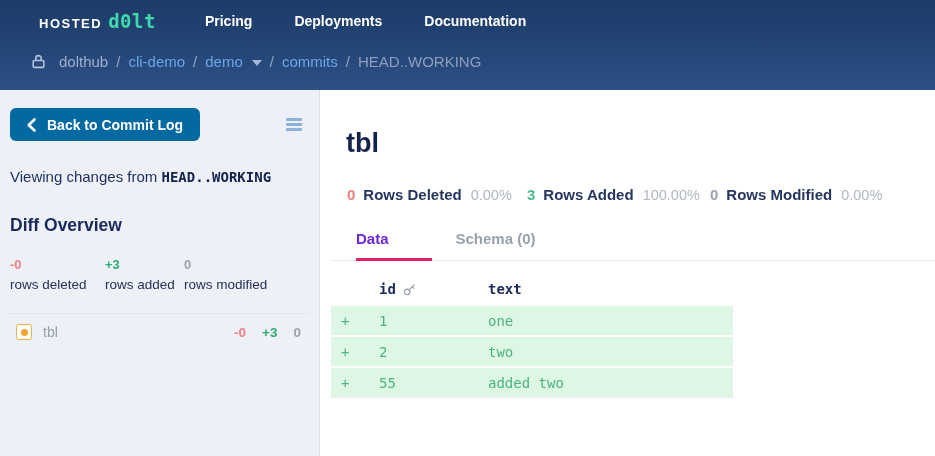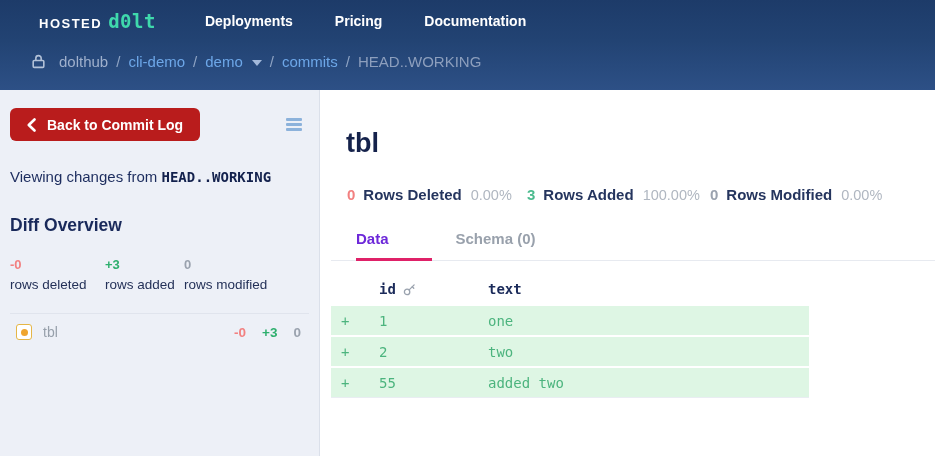--- a/index.html
+++ b/index.html
@@ -20,21 +20,21 @@
   .crumb-dim { color:#9fb0cc; }
   .crumb-sep { color:#8fa4c4; }
   .crumb-link { color:#6da7e8; text-decoration:none; cursor:pointer; }
   .crumb-range { color:#8d9fbd; }
   .caret-down { width:0; height:0; border-left:5px solid transparent; border-right:5px solid transparent; border-top:6px solid #a3b9da; display:inline-block; margin:2px 0 0 1px; cursor:pointer; }
 
   
   .page-body { flex:1; display:flex; min-height:0; }
   aside { width:320px; flex:0 0 320px; background:#edf0f7; border-right:1px solid #dbe0ea; }
   .side-top { display:flex; align-items:center; justify-content:space-between; margin:18px 14px 0 10px; }
-  .back-btn { display:inline-flex; align-items:center; gap:11px; height:33px; padding:0 17px; background:#b91c1c; border:none; border-radius:6px; color:#fff; font-family:inherit; font-size:14px; font-weight:700; cursor:pointer; }
+  .back-btn { display:inline-flex; align-items:center; gap:11px; height:33px; padding:0 17px; background:#0369a1; border:none; border-radius:6px; color:#fff; font-family:inherit; font-size:14px; font-weight:700; cursor:pointer; }
   .hamburger { display:flex; flex-direction:column; gap:2.5px; cursor:pointer; padding:3px; }
   .hamburger i { display:block; width:16px; height:2.5px; background:#8cb2db; border-radius:1px; }
   .viewing { margin:27px 10px 0; font-size:15px; color:#1c2c5e; }
   .viewing code { font-family:"DejaVu Sans Mono",monospace; font-weight:bold; font-size:14px; color:#13214d; }
   .side-h2 { margin:30px 10px 0; font-size:17.5px; font-weight:700; color:#19295a; }
   .side-stats { display:flex; margin:21px 10px 0; }
   .side-stat { display:flex; flex-direction:column; gap:5px; }
   .side-stat:nth-child(1){ width:95px; } .side-stat:nth-child(2){ width:79px; }
   .stat-val { font-size:13px; font-weight:700; }
   .stat-lab { font-size:13.5px; color:#243158; }
@@ -51,42 +51,42 @@
   .main-stats { display:flex; margin:27px 0 0 16px; font-size:15px; align-items:baseline; }
   .mstat { display:flex; align-items:baseline; }
   .mstat:nth-child(1){ width:180px; } .mstat:nth-child(2){ width:183px; }
   .mstat .num { font-weight:700; }
   .mstat .num.mgreen { color:#4cbb8f; }
   .mstat .lab { color:#25355e; font-weight:600; margin-left:8px; }
   .mstat .pct { color:#b0b7c1; margin-left:9px; font-size:14.5px; }
   .tabs { display:flex; margin-top:27px; border-bottom:1px solid #e7eaf0; padding-left:25px; }
   .tab { font-size:15px; font-weight:700; color:#99a1ac; padding-bottom:11px; margin-right:24px; cursor:pointer; }
   .tab.active { color:#6d28d9; border-bottom:3px solid #df2168; margin-bottom:-1px; padding-right:43px; }
-  .diff-table { margin-top:15px; width:478px; font-family:"DejaVu Sans Mono",monospace; font-size:14px; border-bottom:1px solid #e9edf2; }
+  .diff-table { margin-top:15px; width:402px; font-family:"DejaVu Sans Mono",monospace; font-size:14px; border-bottom:1px solid #e9edf2; }
   .thead { display:grid; grid-template-columns:48px 109px 1fr; padding:5px 0 9px; color:#1b2b5a; font-weight:bold; }
   .th-id { display:flex; align-items:center; gap:7px; }
   .key-icon { display:inline-flex; }
   .trow { display:grid; grid-template-columns:48px 109px 1fr; background:#def6e4; color:#4cb47e; height:29px; align-items:center; margin-bottom:2px; }
   .trow:last-child { margin-bottom:0; }
   .cell-plus { padding-left:10px; }
 </style>
 </head>
 <body>
 
 <div class="app">
 
   <header>
     <div class="nav-row">
       <div class="logo">
         <span class="logo-hosted">HOSTED</span>
         <span class="logo-dolt">d0lt</span>
       </div>
       <nav>
+        <a>Pricing</a>
         <a>Deployments</a>
-        <a>Pricing</a>
         <a>Documentation</a>
       </nav>
     </div>
     <div class="breadcrumb">
       <span class="lock-icon">
         <svg width="17" height="17" viewBox="0 0 16 16" fill="none" stroke="#b3c2d8" stroke-width="1.5">
           <rect x="3" y="7" width="10" height="6.5" rx="1"></rect>
           <path d="M5.5 7 V5 a2.5 2.5 0 0 1 5 0 V7"></path>
         </svg>
       </span>

